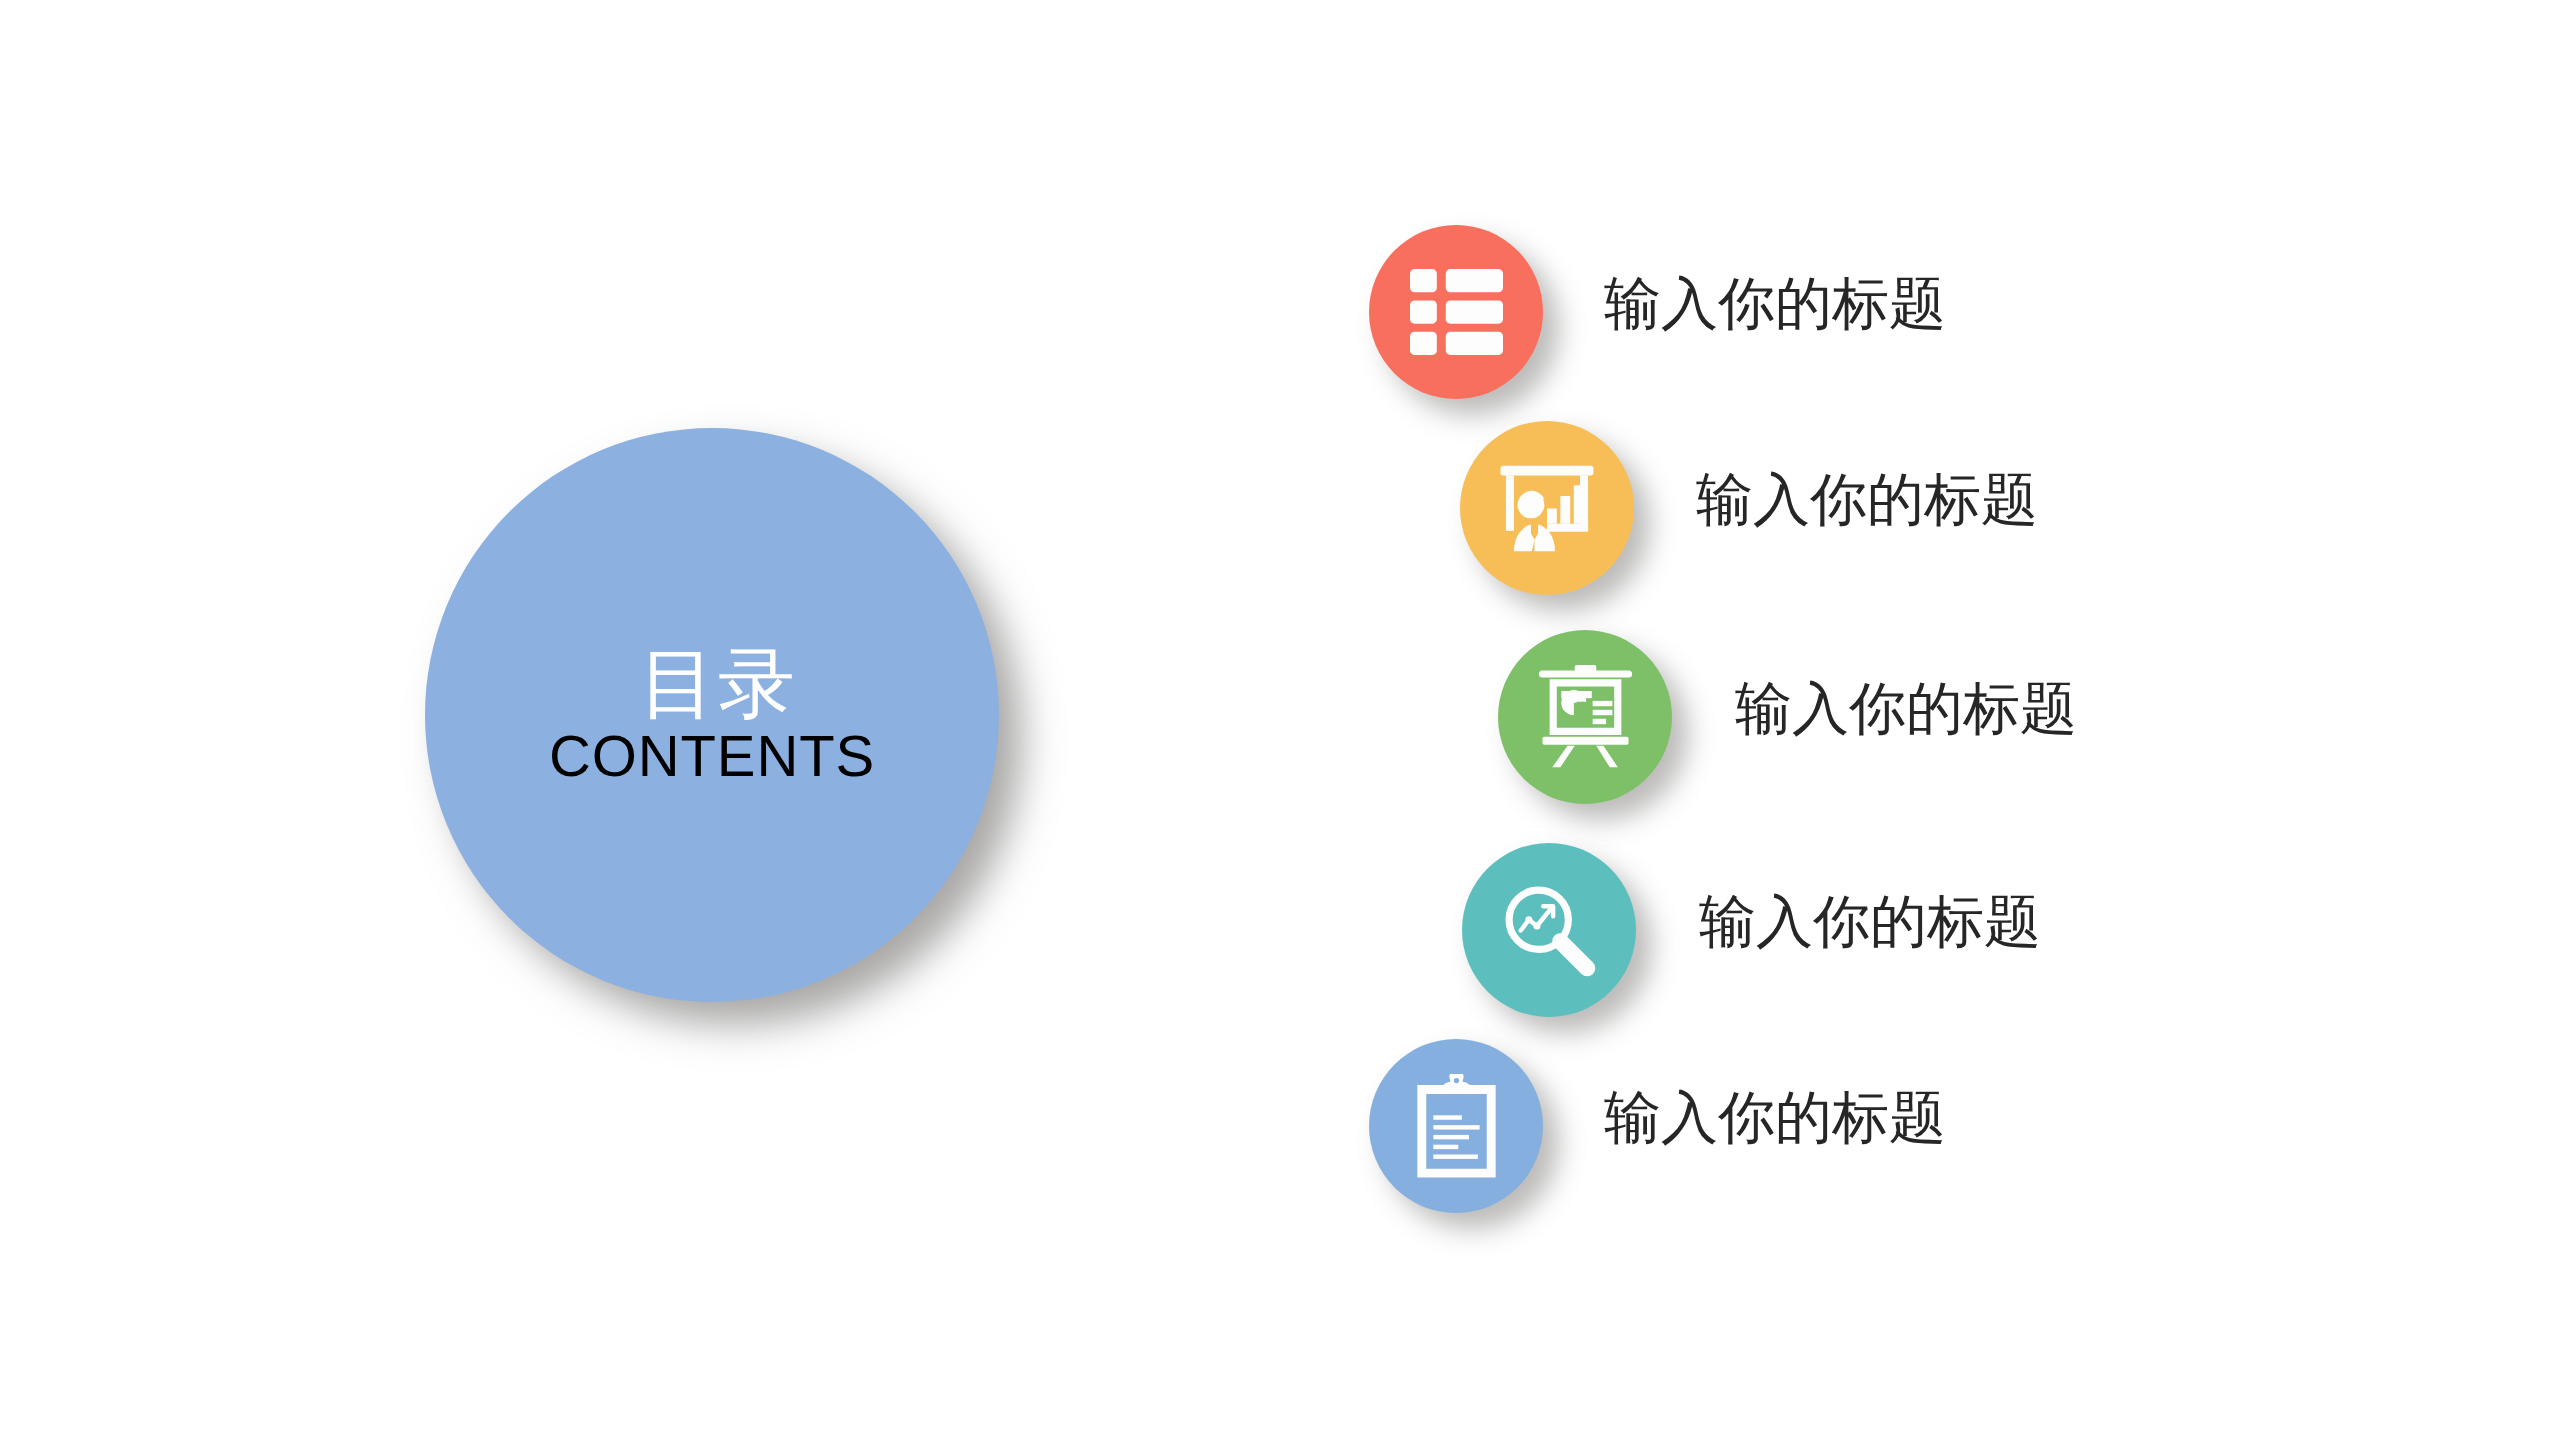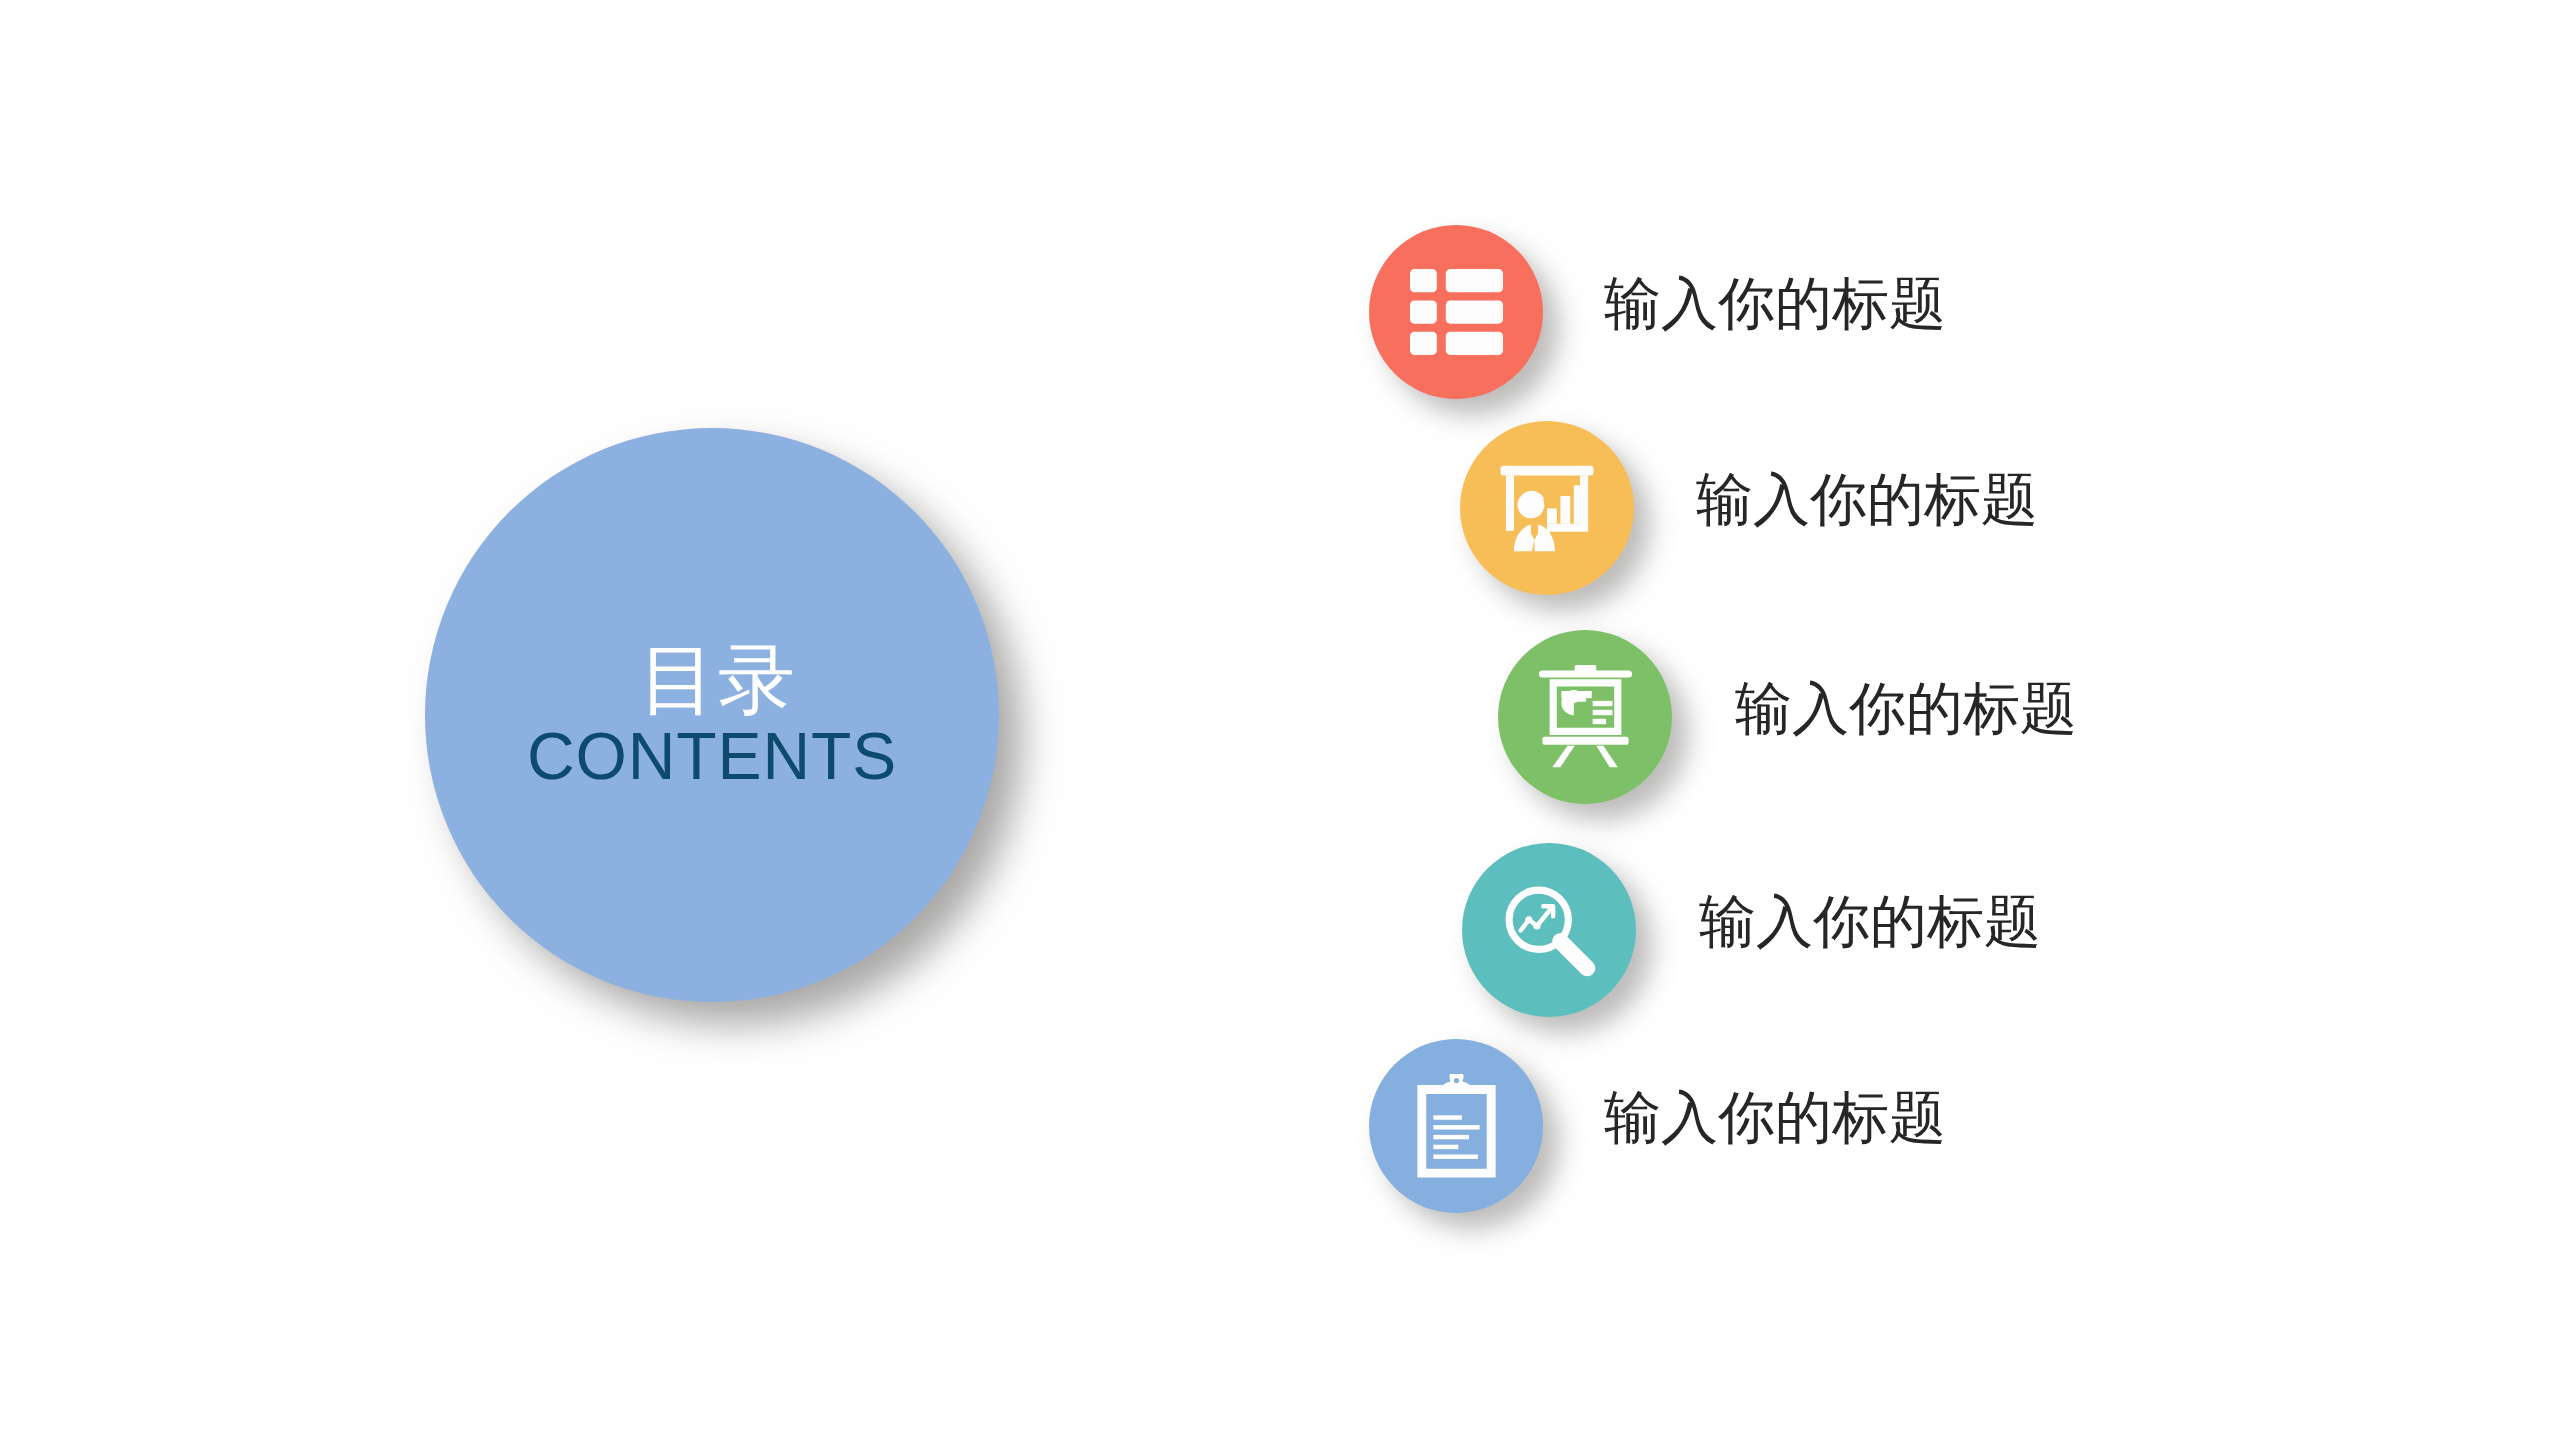--- a/index.html
+++ b/index.html
@@ -40,22 +40,22 @@
   .contents-cn {
     color: #ffffff;
     font-size: 77px;
     font-weight: 400;
     letter-spacing: 1.8px;
     margin-bottom: 5.4px;
     font-family: "DejaVu Sans", "Liberation Sans", sans-serif;
     margin-left: 12px;
   }
   .contents-en {
-    color: #0c4a6e;
-    font-size: 66px;
+    color: #000000;
+    font-size: 58px;
     font-weight: 400;
     letter-spacing: 0.9px;
     font-family: "Liberation Sans", "DejaVu Sans", sans-serif;
   }
 
   
   .item {
     position: absolute;
   }
   .bubble {

